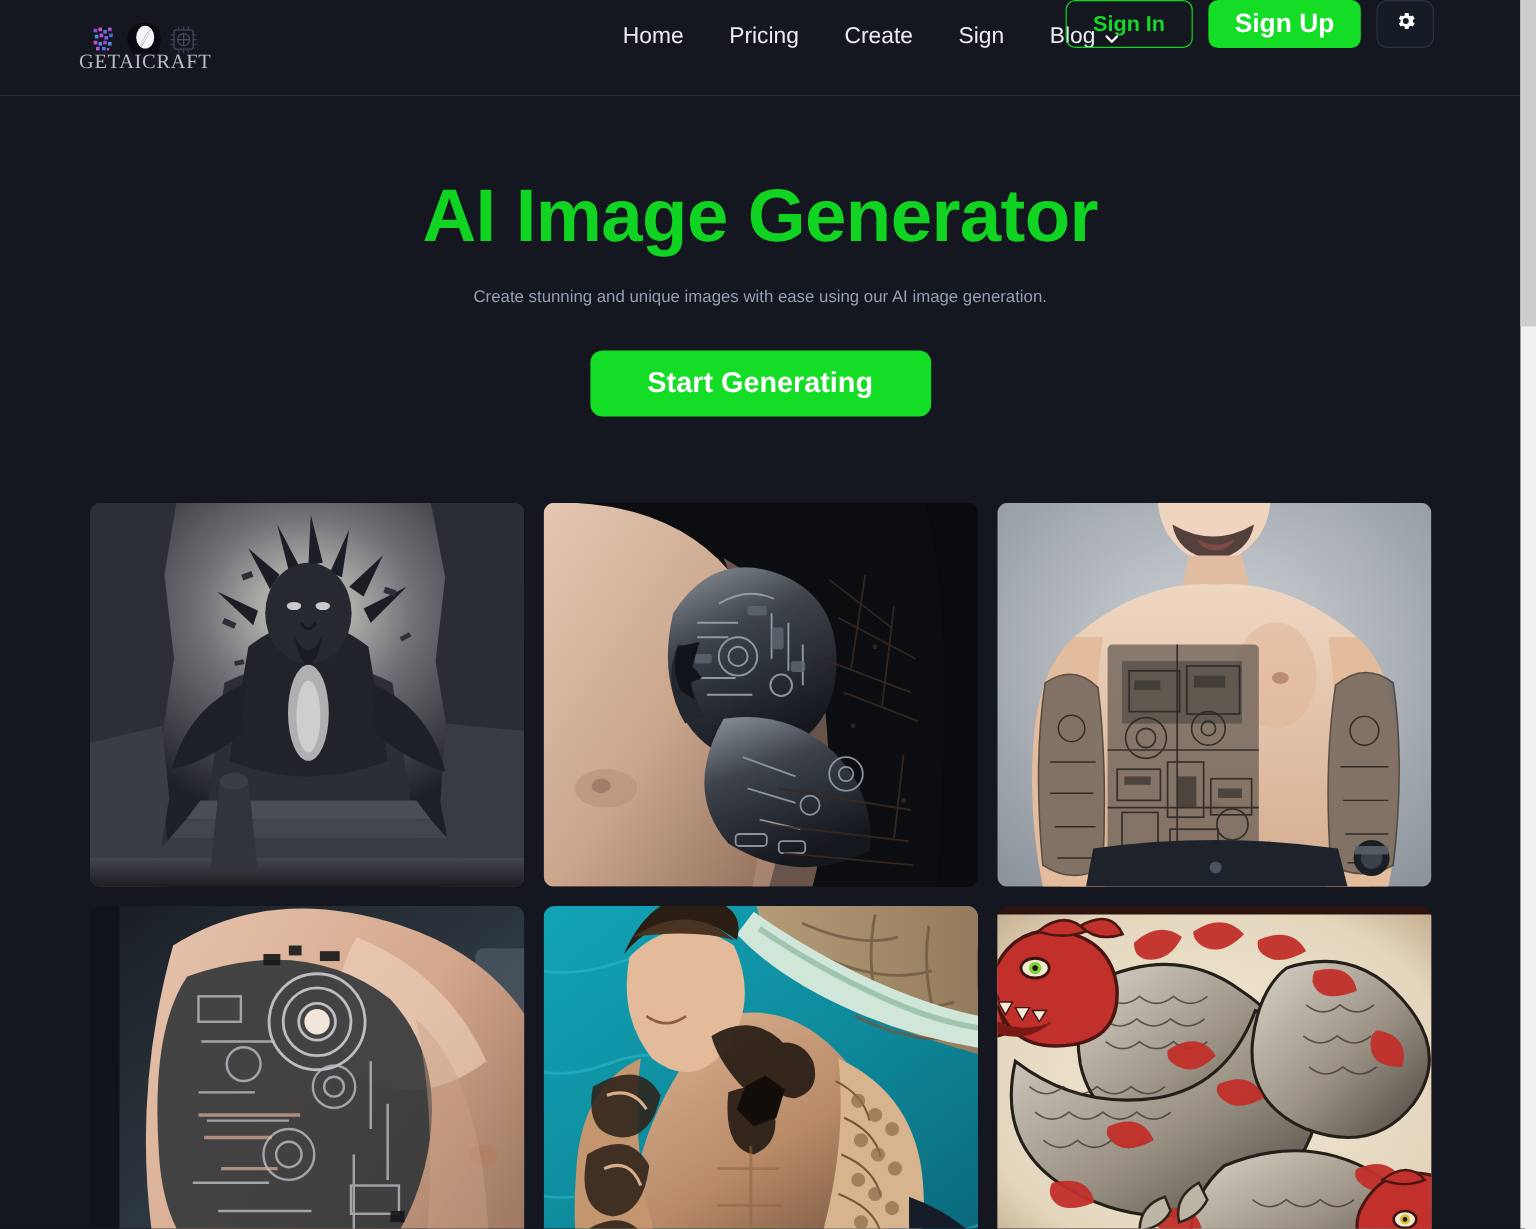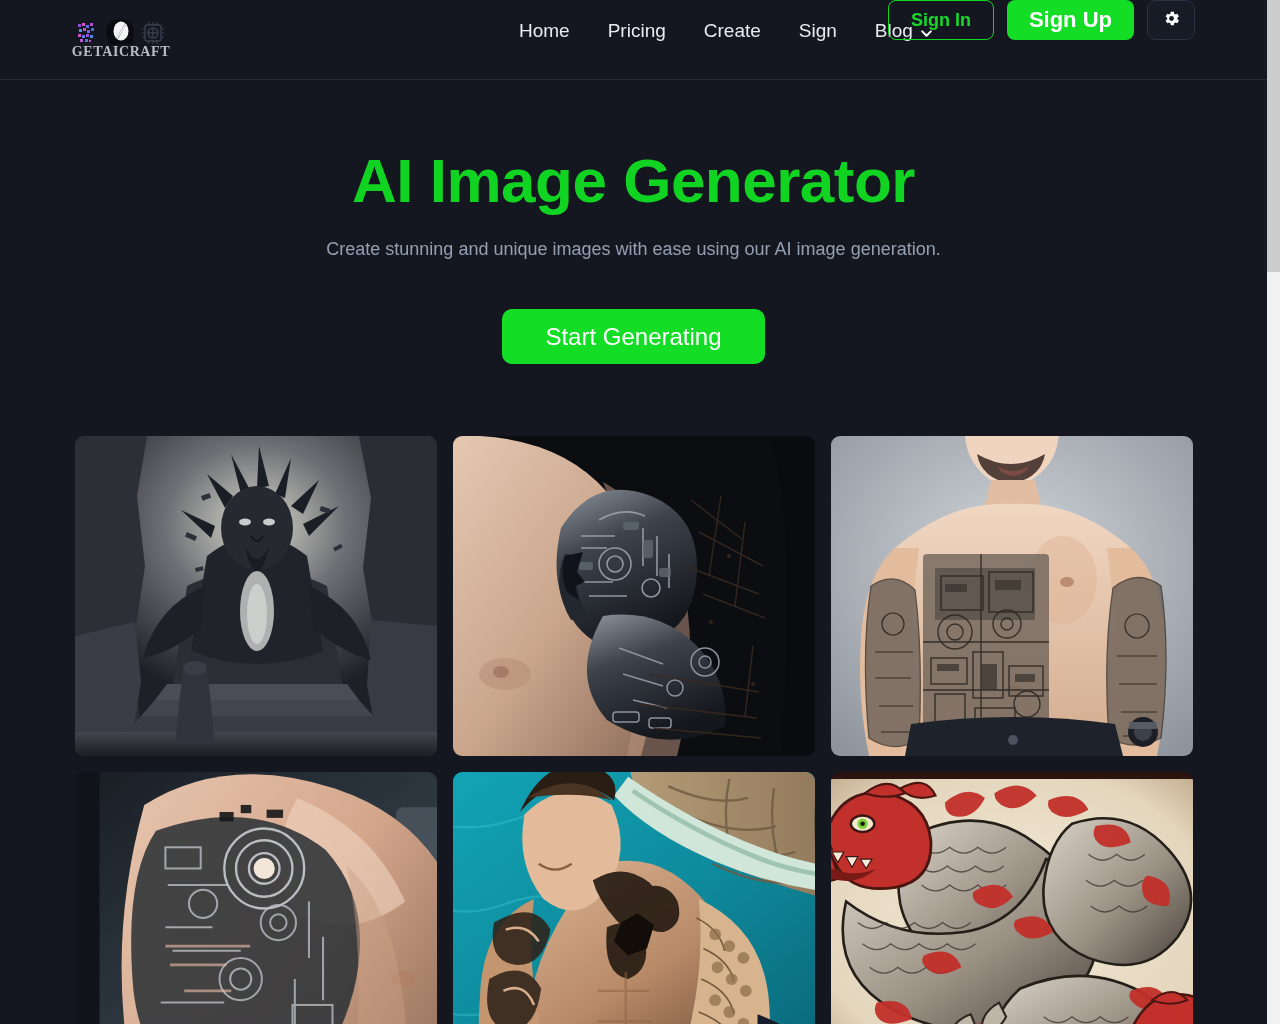--- a/index.html
+++ b/index.html
@@ -51,26 +51,26 @@
   }
   .logo-marks {
     display: flex;
     align-items: center;
     justify-content: center;
     height: 32px;
     gap: 1px;
   }
   .logo-text {
     font-family: "Liberation Serif", serif;
-    font-size: 14px;
+    font-size: 17px;
     letter-spacing: 0.6px;
     color: #b9bcc6;
     line-height: 11px;
     margin-top: -3px;
-    font-weight: 700;
+    font-weight: 400;
     text-align: center;
   }
 
   .nav {
     position: absolute;
     left: 519px;
     top: 0;
     height: 60px;
     display: flex;
     align-items: center;
@@ -146,37 +146,36 @@
   }
   .hero h1 {
     font-size: 62px;
     font-weight: 700;
     color: #11d422;
     letter-spacing: -0.5px;
     line-height: 1.05;
   }
   .hero p.sub {
     margin-top: 26px;
-    font-size: 18px;
+    font-size: 14px;
     color: #94a0b2;
     font-weight: 400;
   }
   .cta-wrap { margin-top: 37px; }
   .btn-cta {
     background: #14dd26;
     color: #ffffff;
     border: none;
     border-radius: 10px;
     font-size: 24px;
-    font-weight: 400;
-    width: 263px;
+    font-weight: 700;
+    width: 284px;
     height: 55px;
     cursor: pointer;
     font-family: "Liberation Sans", sans-serif;
-    margin-top: 12px;
   }
 
   
   .gallery {
     margin: 0 auto;
     margin-top: 72px;
     width: 1117px;
     display: grid;
     grid-template-columns: repeat(3, 362px);
     gap: 16px 16px;

